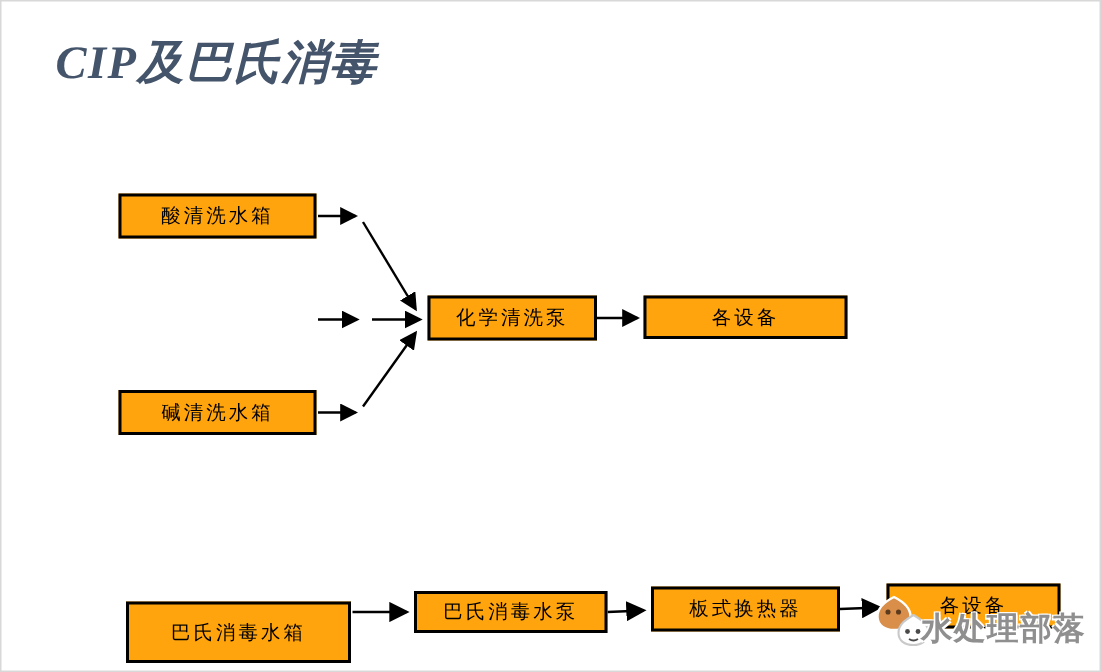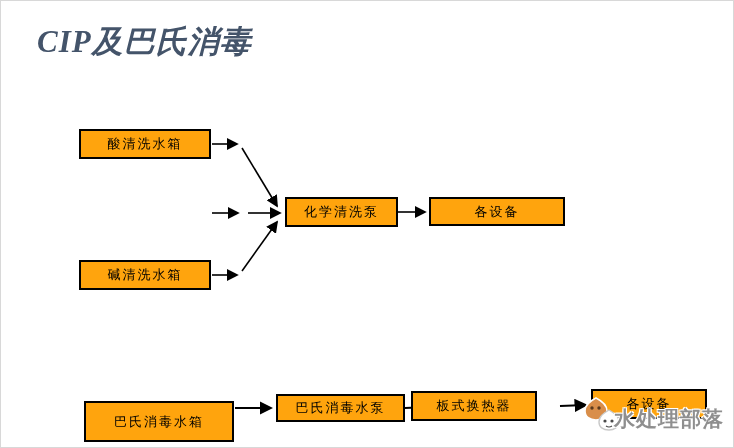--- a/index.html
+++ b/index.html
@@ -82,21 +82,21 @@
   <div class="node" style="left:78px;top:259px;width:132px;height:30px;">碱清洗水箱</div>
 
   <div class="node" style="left:284px;top:196px;width:113px;height:30px;text-align:right;">化学清洗泵</div>
 
   <div class="node" style="left:428px;top:196px;width:136px;height:29px;">各设备</div>
 
   <div class="node" style="left:83px;top:400px;width:150px;height:41px;">巴氏消毒水箱</div>
 
   <div class="node" style="left:275px;top:393px;width:129px;height:28px;text-align:right;">巴氏消毒水泵</div>
 
-  <div class="node" style="left:410px;top:390px;width:126px;height:30px;">板式换热器</div>
+  <div class="node" style="left:433px;top:390px;width:126px;height:30px;">板式换热器</div>
 
   <div class="node" style="left:590px;top:388px;width:116px;height:30px;">各设备</div>
 
   <div class="watermark">
     <svg width="44" height="38" viewBox="0 0 44 38" aria-hidden="true">
 
       <path d="M14 1 C20 4 25 8 25 14 C25 20 20 23 14 23 C8 23 3 20 3 14 C3 8 8 4 14 1 Z" fill="#d98e4a" stroke="#ffffff" stroke-width="1.6"></path>
       <circle cx="10" cy="11" r="1.7" fill="#5b3a1e"></circle>
       <circle cx="17" cy="11" r="1.7" fill="#5b3a1e"></circle>
 

